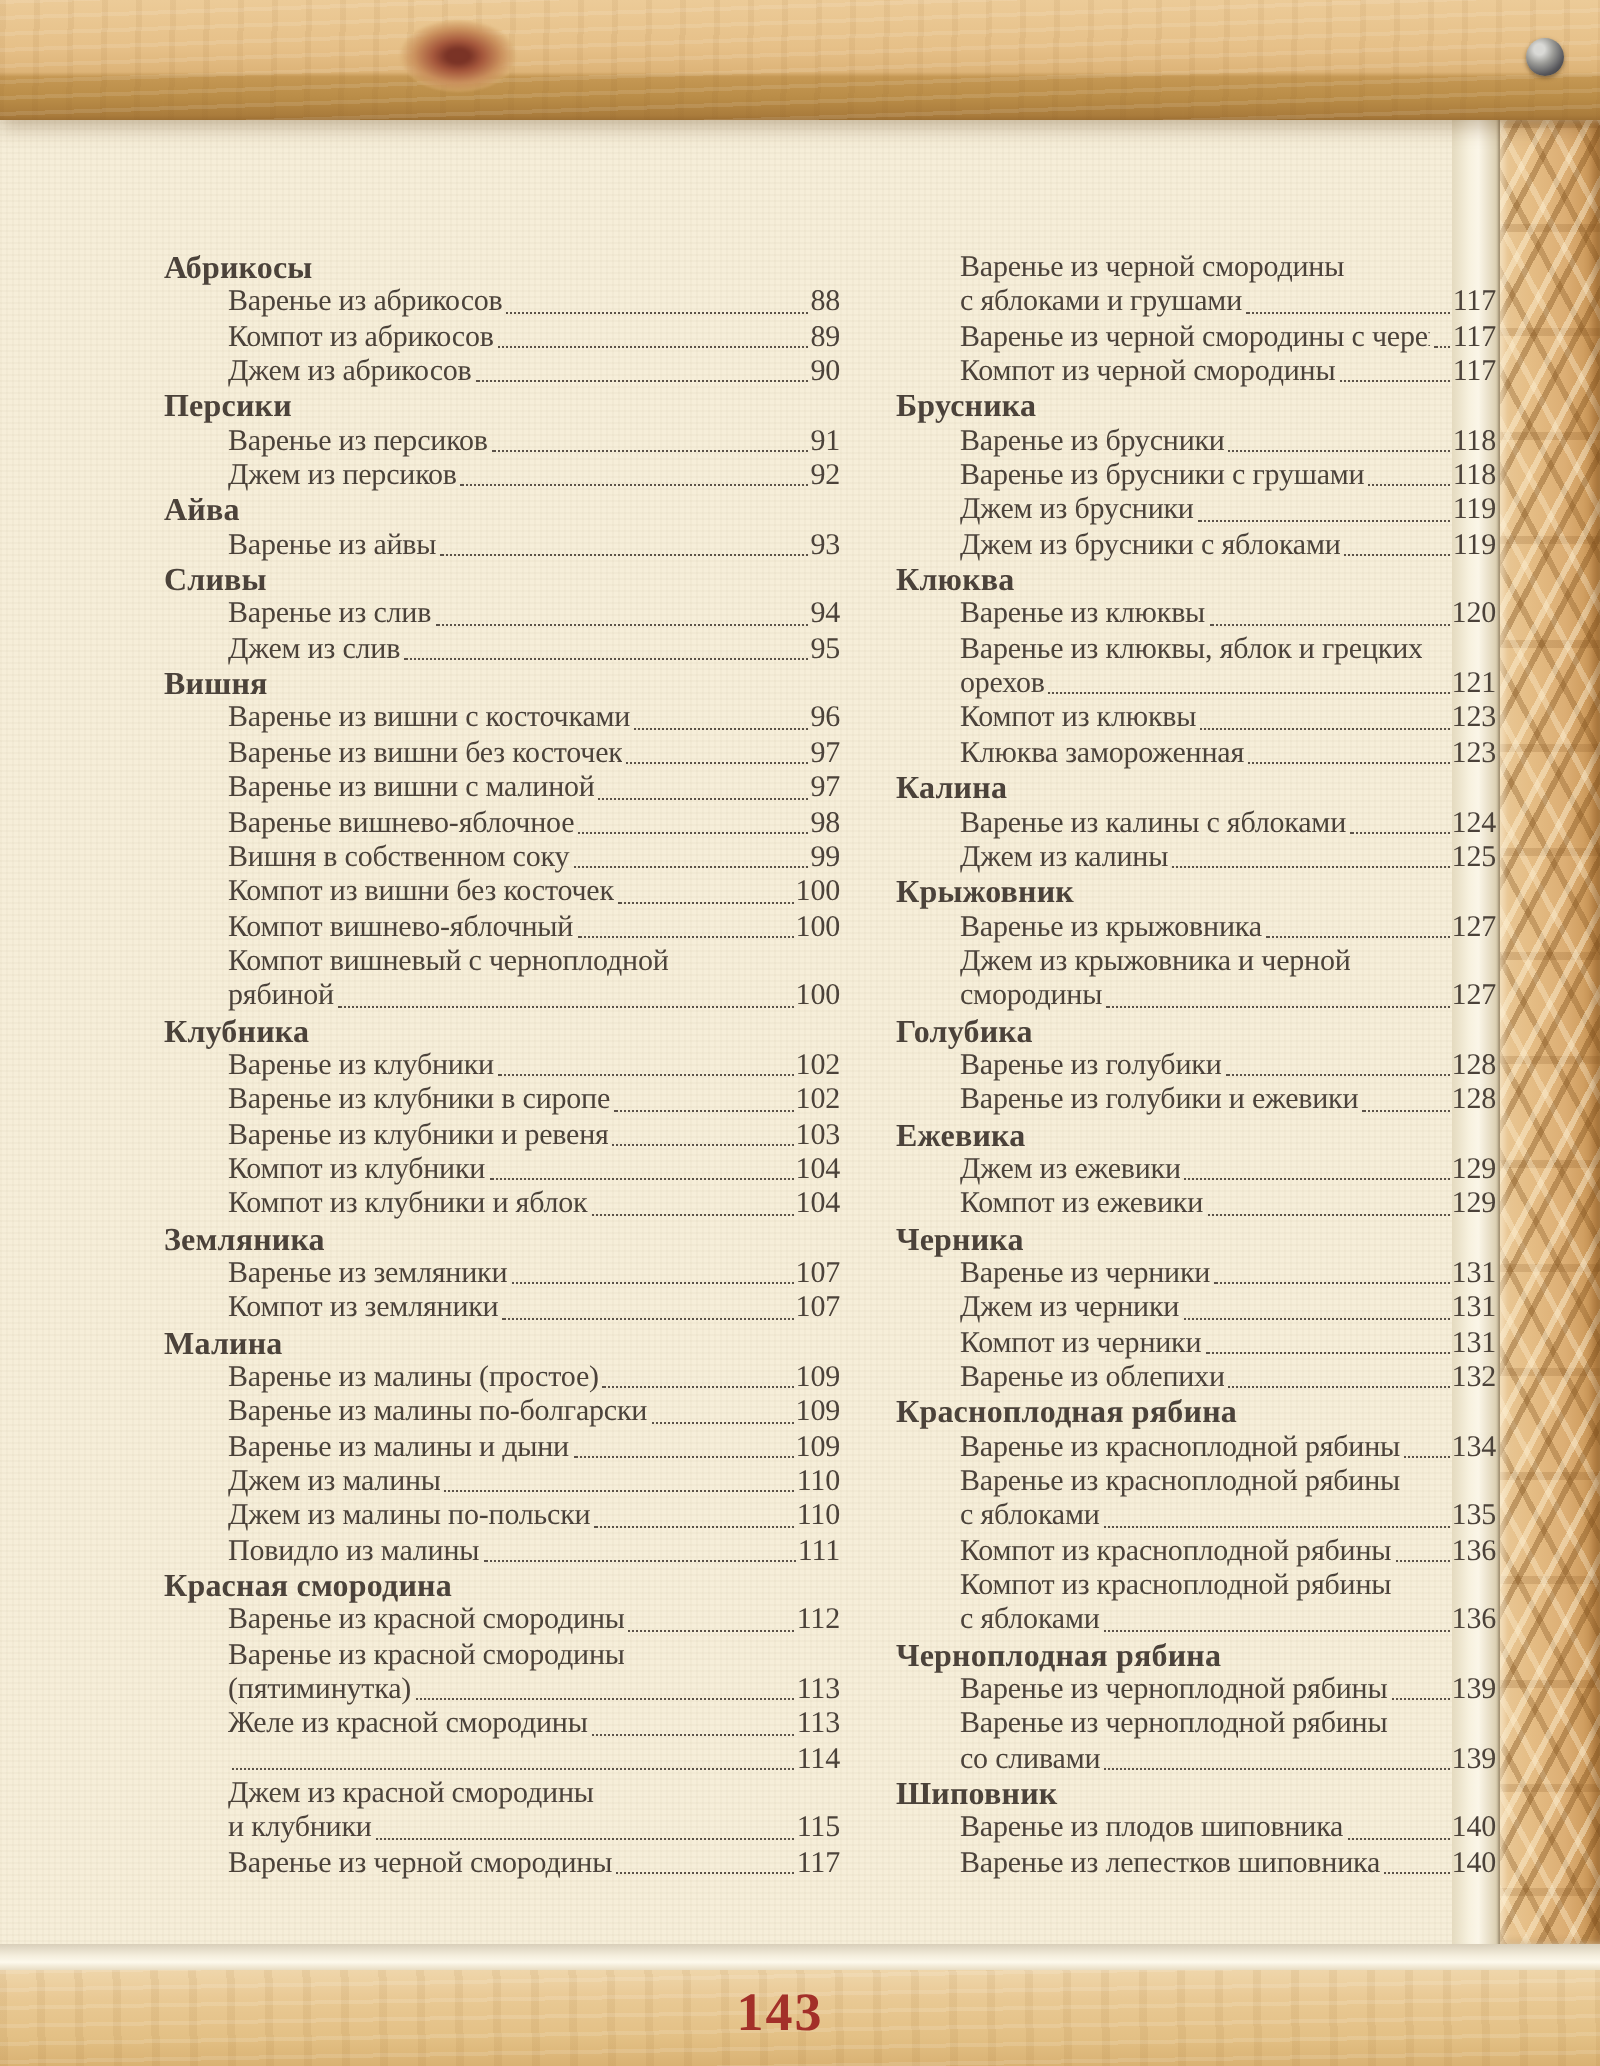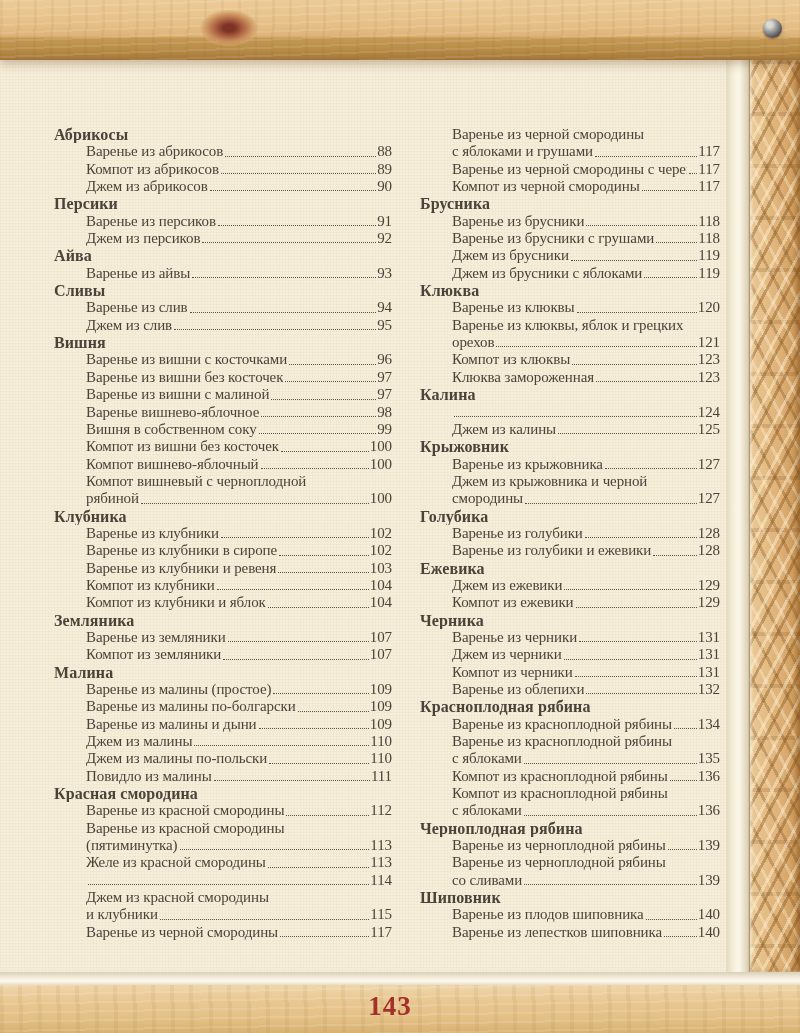--- a/index.html
+++ b/index.html
@@ -75,21 +75,21 @@
   
   .folio{
     position:absolute;left:340px;top:991px;width:100px;
     text-align:center;font-weight:700;font-size:27px;letter-spacing:1px;
     color:var(--folio,#a33029);
   }
 
   
   .toc{
     position:absolute;top:126px;color:var(--ink,#4b423a);
-    font-size:15px;letter-spacing:-0.1px;
+    font-size:15px;letter-spacing:-0.1px;margin-left:28px;
   }
   .col-left{left:54px;width:338px;}
   .col-right{left:420px;width:300px;}
   .row{
     display:flex;align-items:baseline;height:17.35px;line-height:17.35px;
     white-space:nowrap;
   }
   .row.heading{font-weight:700;font-size:16px;letter-spacing:.1px;}
   .row.entry,.row.cont{padding-left:32px;}
   .title{flex:0 1 auto;overflow:hidden;}
@@ -391,20 +391,21 @@
       </div>
       <div class="row entry">
         <span class="title">Клюква замороженная</span>
         <span class="dots"></span>
         <span class="page">123</span>
       </div>
       <div class="row heading">
         <span class="title">Калина</span>
       </div>
       <div class="row entry">
+        <span class="title">Варенье из калины с яблоками</span>
         <span class="dots"></span>
         <span class="page">124</span>
       </div>
       <div class="row entry">
         <span class="title">Джем из калины</span>
         <span class="dots"></span>
         <span class="page">125</span>
       </div>
       <div class="row heading">
         <span class="title">Крыжовник</span>

